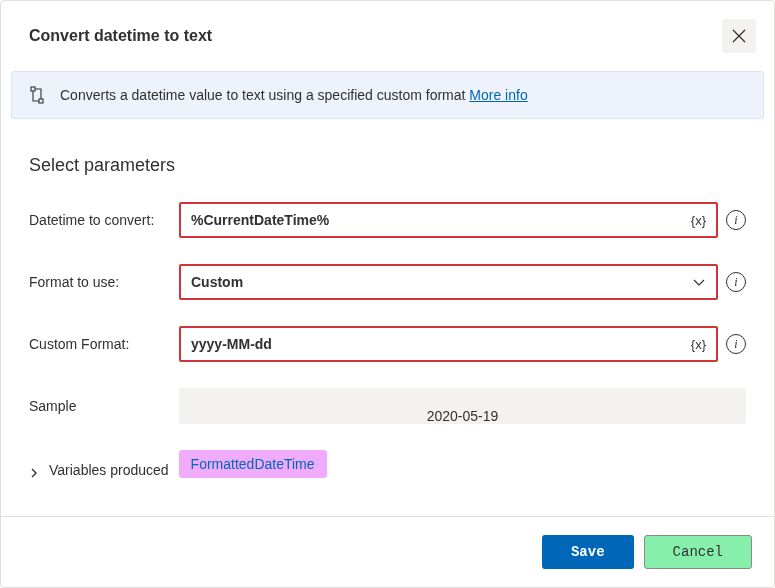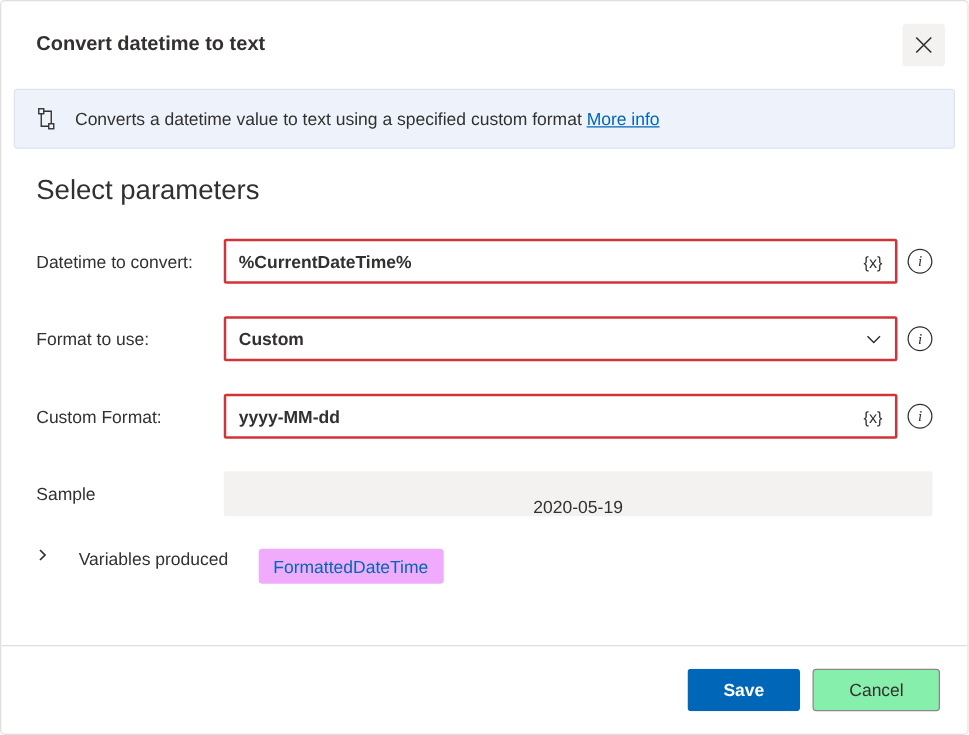--- a/index.html
+++ b/index.html
@@ -54,24 +54,24 @@
   }
   .info-banner .bicon { width: 18px; display:flex; justify-content:center;}
   .info-banner .btxt { flex:1; }
   .more-link { color: #0067b8; text-decoration: underline; cursor:pointer;margin-top:47px;}
   .body {
     padding: 10px 28px 0 28px;
     flex: 1;
     overflow: auto;
   }
   .section-title {
-    font-size: 22px;
+    font-size: 18px;
     font-weight: 400;
     margin-bottom: 26px;
-    margin-top: 0;
+    margin-top: 16px;
   }
   .form-row {
     display: flex;
     align-items: center;
     margin-bottom: 26px;
   }
   .form-label {
     width: 150px;
     flex-shrink: 0;
   }
@@ -118,22 +118,22 @@
     height: 36px;
     background: #f3f2f1;
     border-radius: 2px;
     display:flex;
     align-items:flex-end;
     justify-content:center;
     color:#323130;
   }
   .vars-row {
     display:flex;
-    align-items:flex-start;
-    gap: 24px;
+    align-items:flex-end;
+    gap: 10px;
     margin-top: 6px;
   }
   .chevron-right {
     width:10px; height:10px;
     transform: rotate(0deg);
     cursor:pointer;
   }
   .vars-label { font-weight:400; }
   .var-chip {
     background: #f0abfc;
@@ -151,20 +151,21 @@
   }
   .btn {
     height: 34px;
     padding: 0 28px;
     border-radius: 3px;
     font-size: 14px;
     font-weight: 600;
     cursor:pointer;
     display:flex; align-items:center; justify-content:center;
     border: 1px solid transparent;
+    font-family: Liberation Mono, monospace;
   }
   .btn-primary { background:#0067b8; color:#fff; }
   .btn-secondary { background:#86efac; color:#323130; border:1px solid #8a8886; font-weight:400;}
 </style>
 </head>
 <body>
 
 <div class="dialog">
 
   <div class="header">

